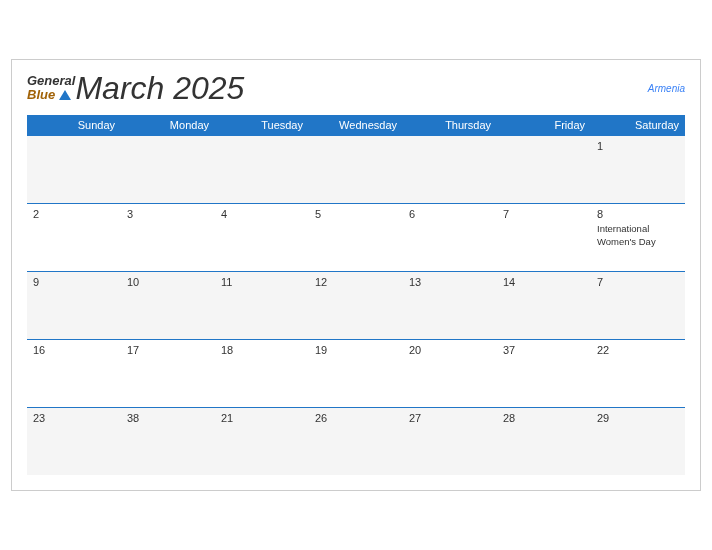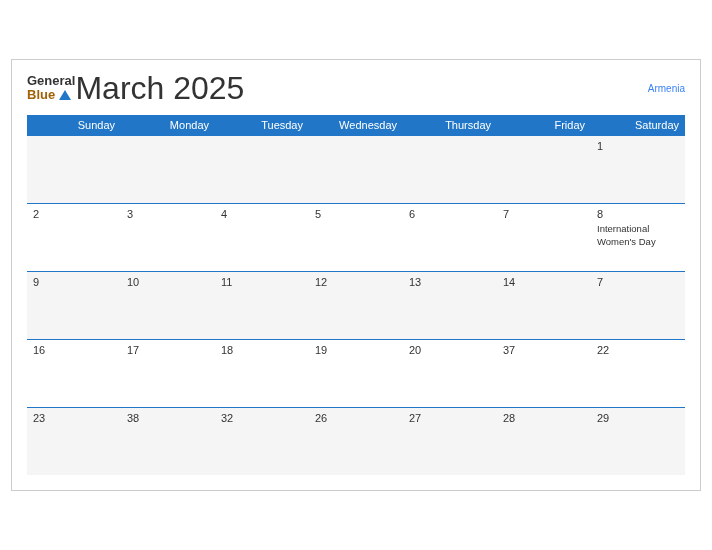--- a/index.html
+++ b/index.html
@@ -18,20 +18,21 @@
       background: #fff;
       border: 1px solid #ccc;
       padding: 10px 15px 15px;
     }
     .calendar-header {
       display: flex;
       align-items: center;
       justify-content: space-between;
       margin-bottom: 8px;
       position: relative;
+      font-style: italic;
     }
     .logo {
       display: flex;
       flex-direction: column;
       line-height: 1.1;
       font-size: 13px;
     }
     .logo-general {
       color: #333;
       font-weight: bold;
@@ -219,21 +220,21 @@
           </td>
         </tr>
         <tr>
           <td>
             <span class="day-number">23</span>
           </td>
           <td>
             <span class="day-number">38</span>
           </td>
           <td>
-            <span class="day-number">32</span>
+            <span class="day-number">21</span>
           </td>
           <td>
             <span class="day-number">26</span>
           </td>
           <td>
             <span class="day-number">27</span>
           </td>
           <td>
             <span class="day-number">28</span>
           </td>

